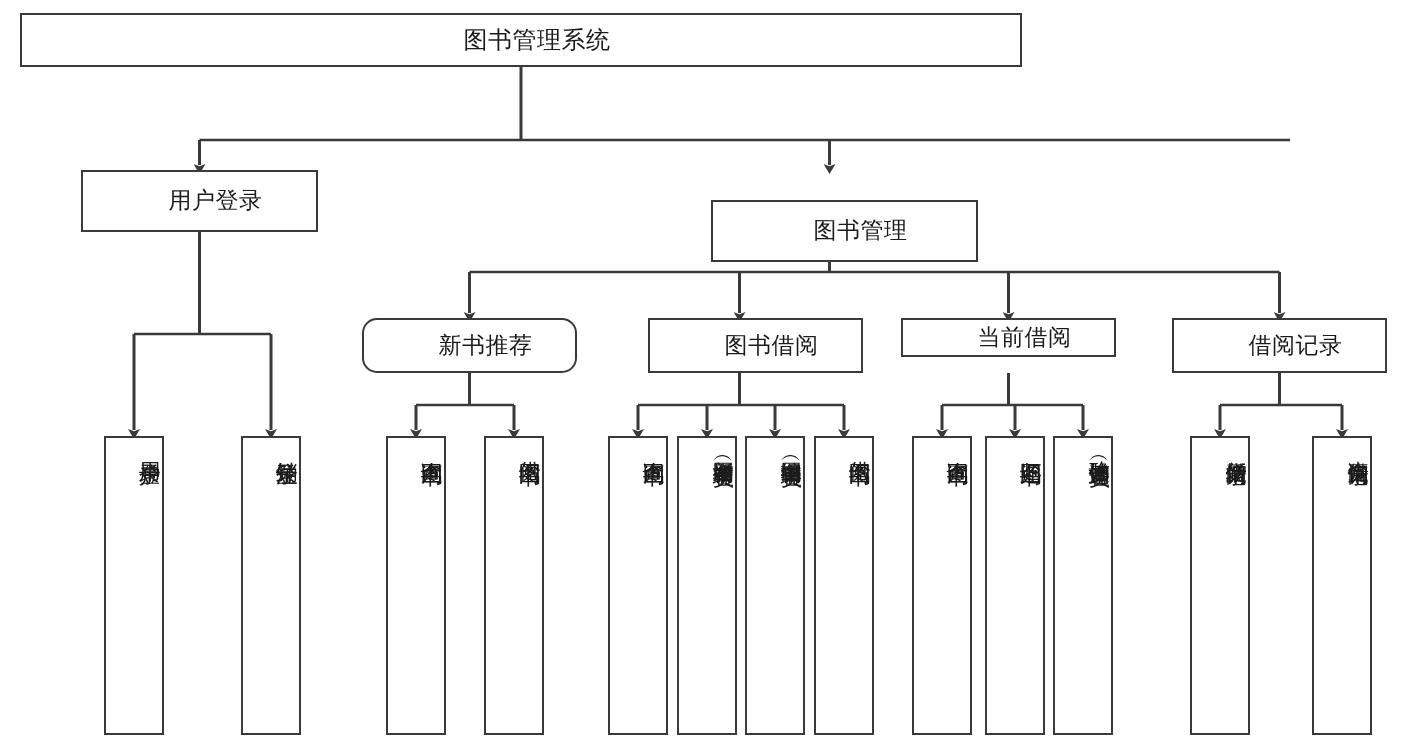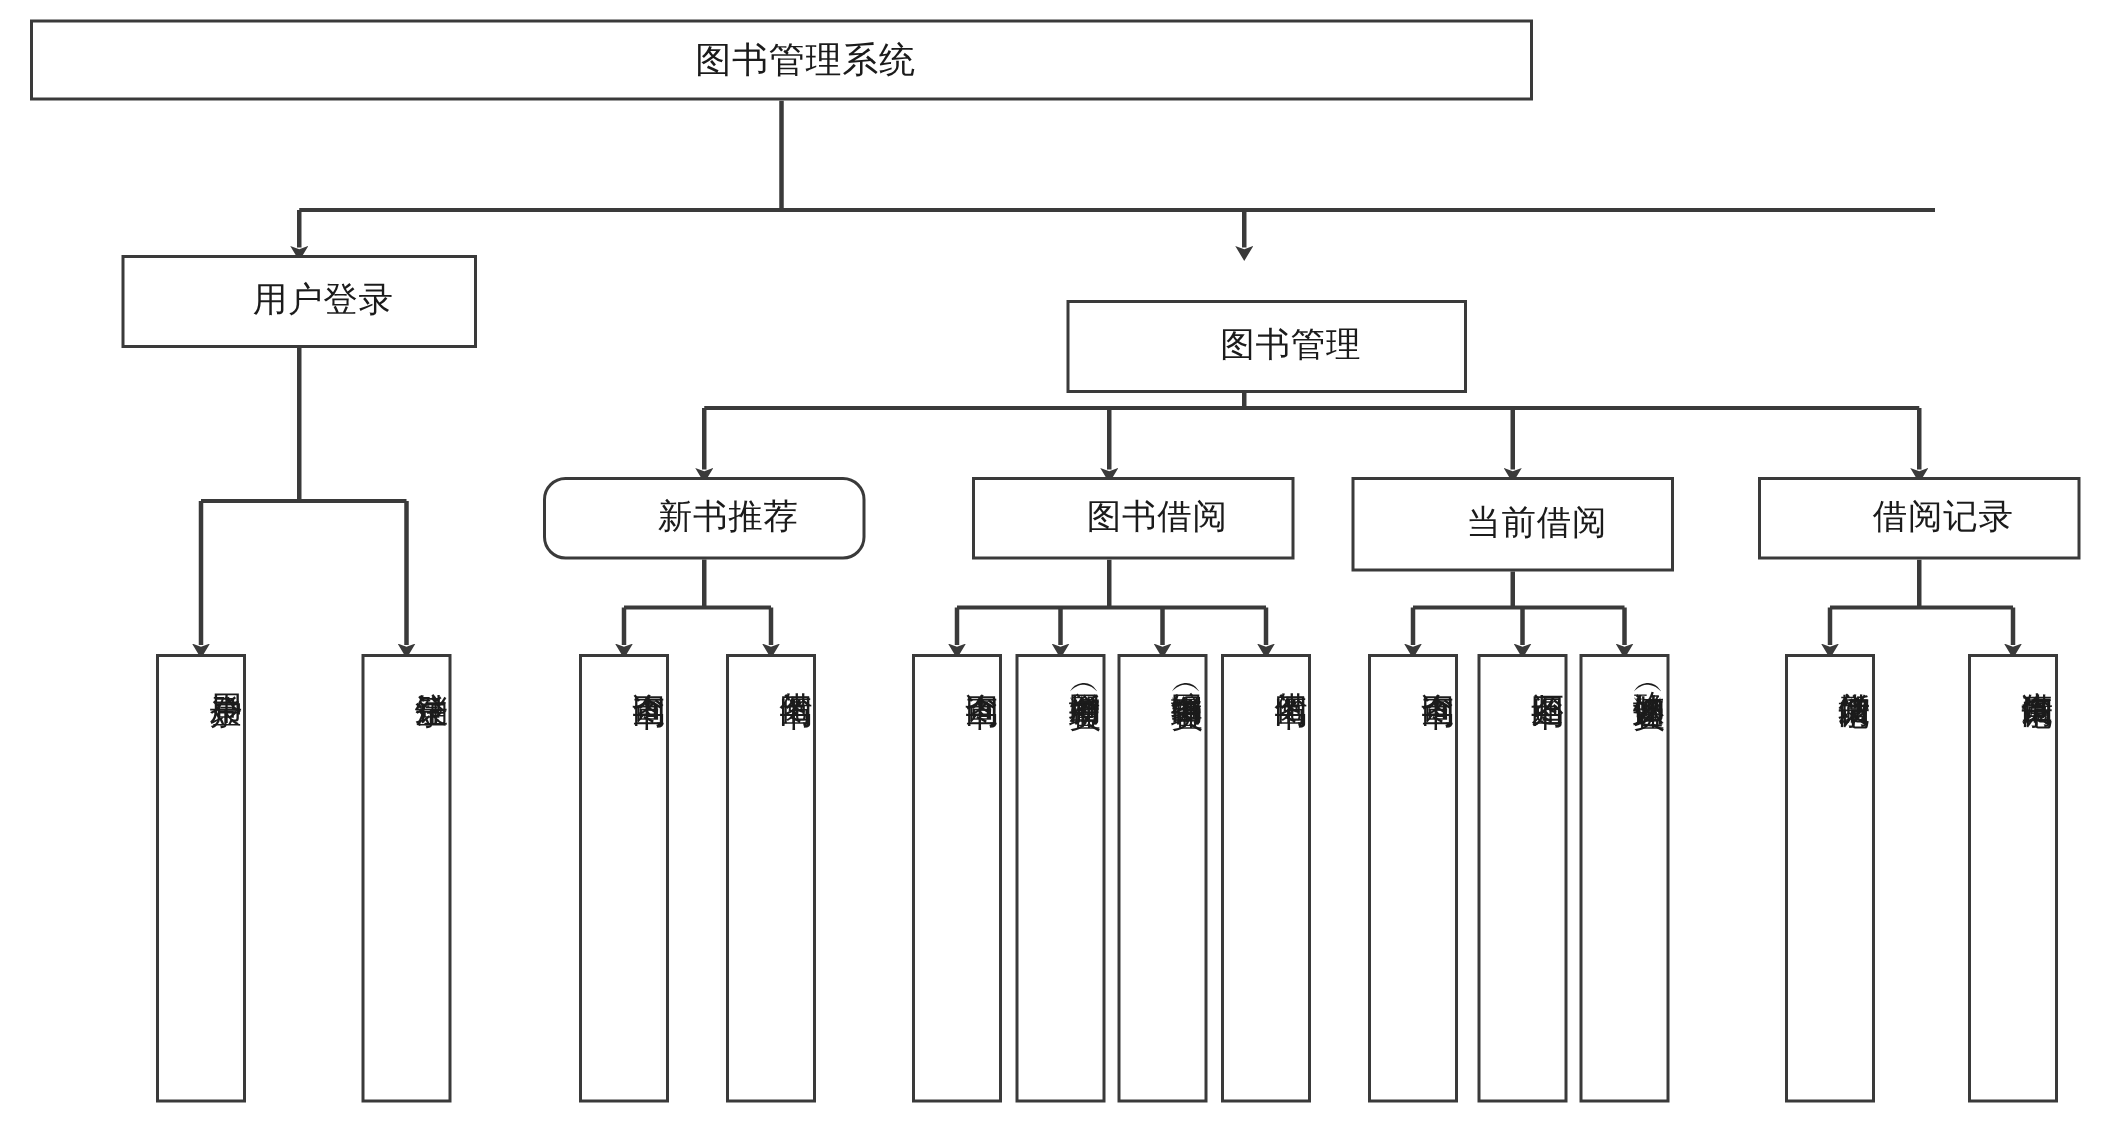--- a/index.html
+++ b/index.html
@@ -147,21 +147,21 @@
   <div class="node horiz" style="left: 711px; top: 176px; width: 267px; height: 62px; margin-top: 24px;">
     <span class="label">图书管理</span>
   </div>
 
   <div class="node horiz" style="left: 362px; top: 318px; width: 215px; height: 55px; border-radius: 15px;">
     <span class="label">新书推荐</span>
   </div>
   <div class="node horiz" style="left: 632px; top: 318px; width: 215px; height: 55px; margin-left: 16px;">
     <span class="label">图书借阅</span>
   </div>
-  <div class="node horiz" style="left: 901px; top: 318px; width: 215px; height: 63px;">
+  <div class="node horiz" style="left: 901px; top: 318px; width: 215px; height: 39px;">
     <span class="label">当前借阅</span>
   </div>
   <div class="node horiz" style="left: 1172px; top: 318px; width: 215px; height: 55px;">
     <span class="label">借阅记录</span>
   </div>
 
   <div class="node vert" style="left: 104px; top: 436px; width: 60px; height: 299px;">
     <span class="label">用户登录</span>
   </div>
   <div class="node vert" style="left: 241px; top: 436px; width: 60px; height: 299px;">

